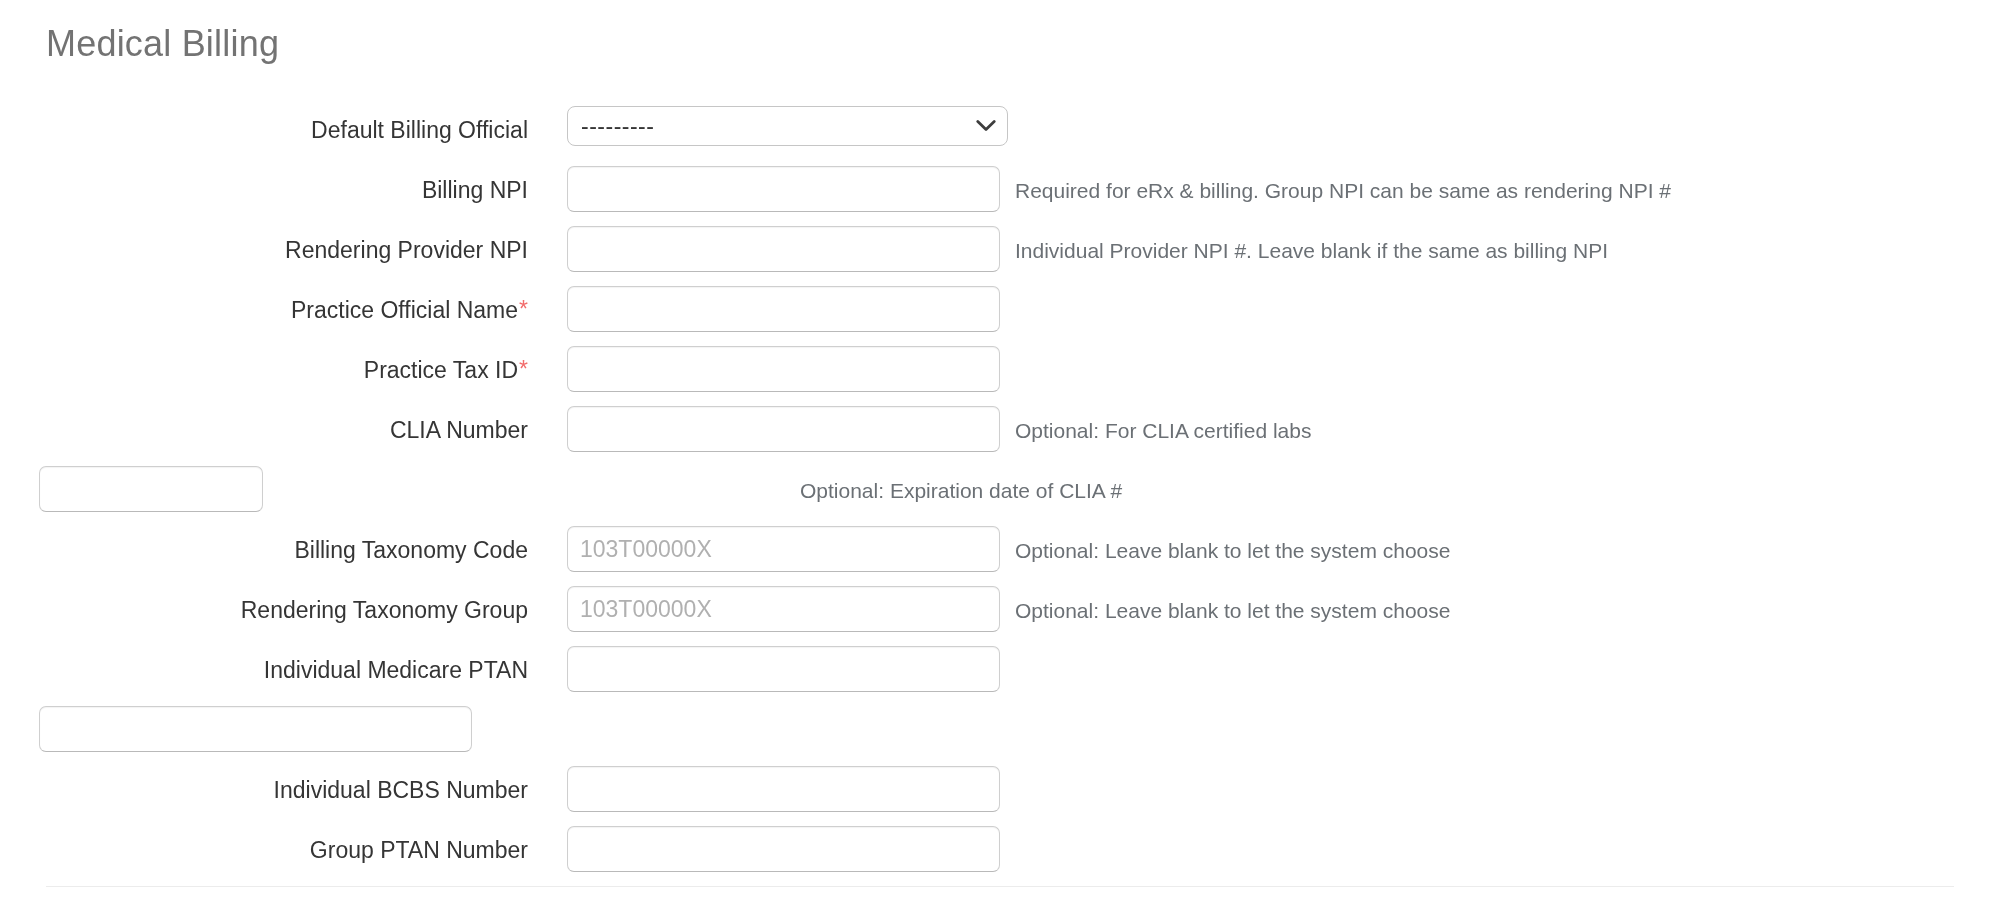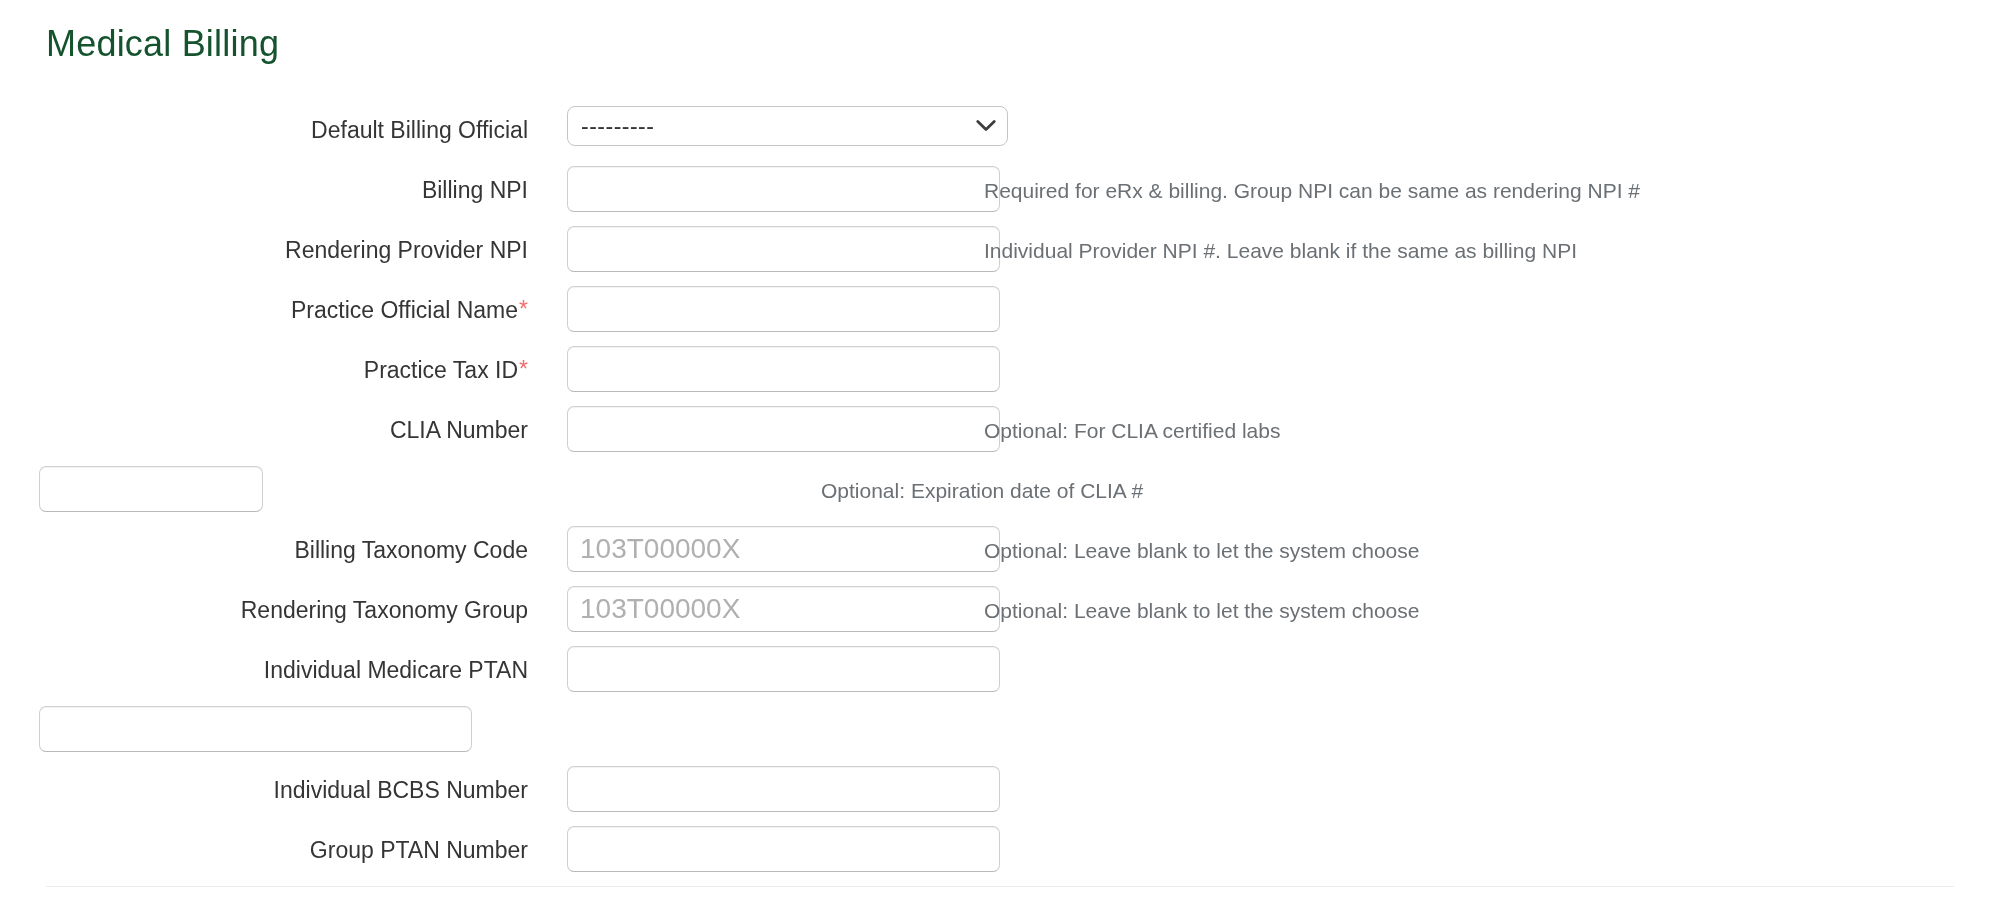--- a/index.html
+++ b/index.html
@@ -25,21 +25,21 @@
   }
 
   .page-title {
     margin: 0;
     position: absolute;
     left: 46px;
     top: 22px;
     font-size: 36px;
     font-weight: 400;
     line-height: 44px;
-    color: #14532d;
+    color: #737373;
     letter-spacing: 0.2px;
   }
 
   .form {
     position: absolute;
     left: 0;
     top: 106px;
     width: 2004px;
   }
 
@@ -80,21 +80,21 @@
 
   .txt-input {
     box-sizing: border-box;
     width: 433px;
     height: 46px;
     border: 1px solid #cfcfcf;
     border-bottom-color: #b9b9b9;
     border-radius: 7px;
     background: #ffffff;
     font-family: "Liberation Sans", sans-serif;
-    font-size: 28px;
+    font-size: 23px;
     color: #ec4899;
     padding: 0 12px;
     outline: none;
     box-shadow: 0 1px 1px rgba(0,0,0,0.05) inset;
     display: block;
   }
   .txt-input::placeholder {
     color: #b0b0b0;
     opacity: 1;
   }
@@ -130,30 +130,30 @@
     top: 0;
     height: 40px;
     display: flex;
     align-items: center;
     pointer-events: none;
   }
   .chev svg { display: block; }
 
   .help-col {
     position: absolute;
-    left: 984px;
+    left: 1015px;
     top: 0;
     padding-top: 12px;
     font-size: 21px;
     line-height: 26px;
     color: #6b7075;
     white-space: nowrap;
   }
   .help-col.shift {
-    left: 821px;
+    left: 800px;
   }
 
   .divider {
     position: absolute;
     left: 46px;
     top: 886px;
     width: 1908px;
     height: 1px;
     background: #ececec;
   }

